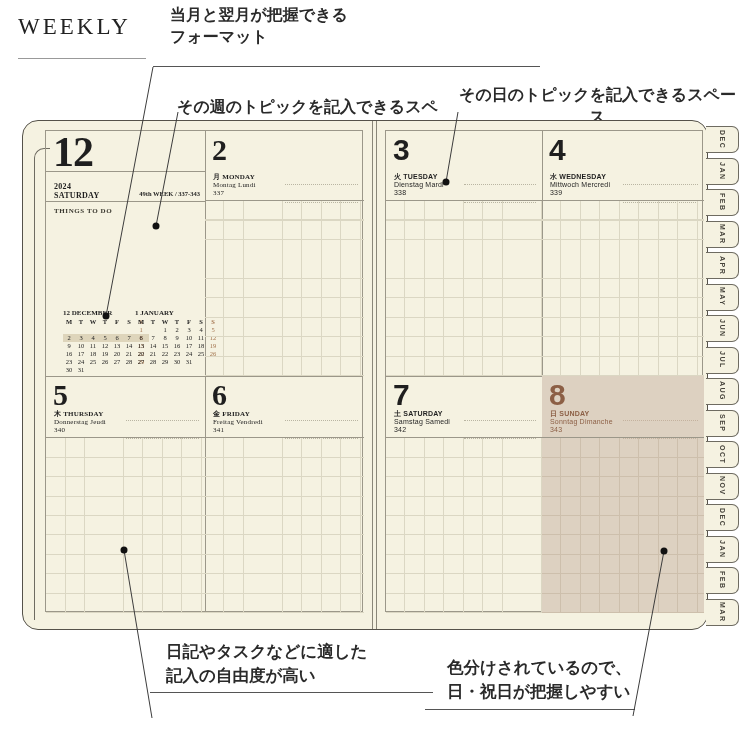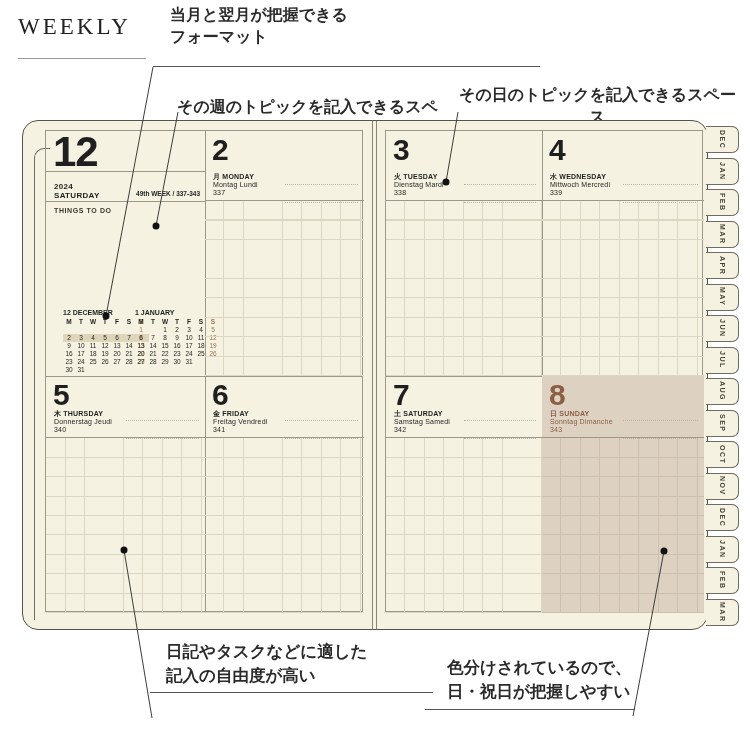--- a/index.html
+++ b/index.html
@@ -28,21 +28,21 @@
 
   
   .book{position:absolute;left:22px;top:120px;width:686px;height:510px;background:var(--paper);
     border:1.5px solid var(--outer-border);border-radius:16px;}
   .page-stack{position:absolute;left:11px;top:27px;width:16px;height:472px;
     border-left:1px solid #6e6b61;border-top:1px solid #6e6b61;border-top-left-radius:10px;}
   .spine-l{position:absolute;left:349px;top:0;bottom:0;width:1px;background:#8a8779;}
   .spine-r{position:absolute;left:353px;top:0;bottom:0;width:1px;background:#8a8779;}
 
   .page{position:absolute;top:9px;width:318px;height:482px;border:1px solid var(--rule);}
-  .page-left{left:22px;}
+  .page-left{left:22px;font-family:Liberation Serif, serif;}
   .page-right{left:362px;}
   .vdiv{position:absolute;top:0;bottom:0;width:1px;background:var(--rule);}
   .hdiv{position:absolute;left:0;right:0;top:245px;height:1px;background:var(--rule);}
 
   .cell{position:absolute;}
   .cell-head{position:relative;border-bottom:1px solid var(--rule);}
   .h-top .cell-head{height:70px;}
   .h-bot .cell-head{height:62px;}
   .daynum{position:absolute;left:7px;top:2px;font-size:30px;font-weight:600;letter-spacing:-1px;}
   .wk{position:absolute;left:8px;bottom:3px;font-size:7px;line-height:8px;letter-spacing:.2px;}

